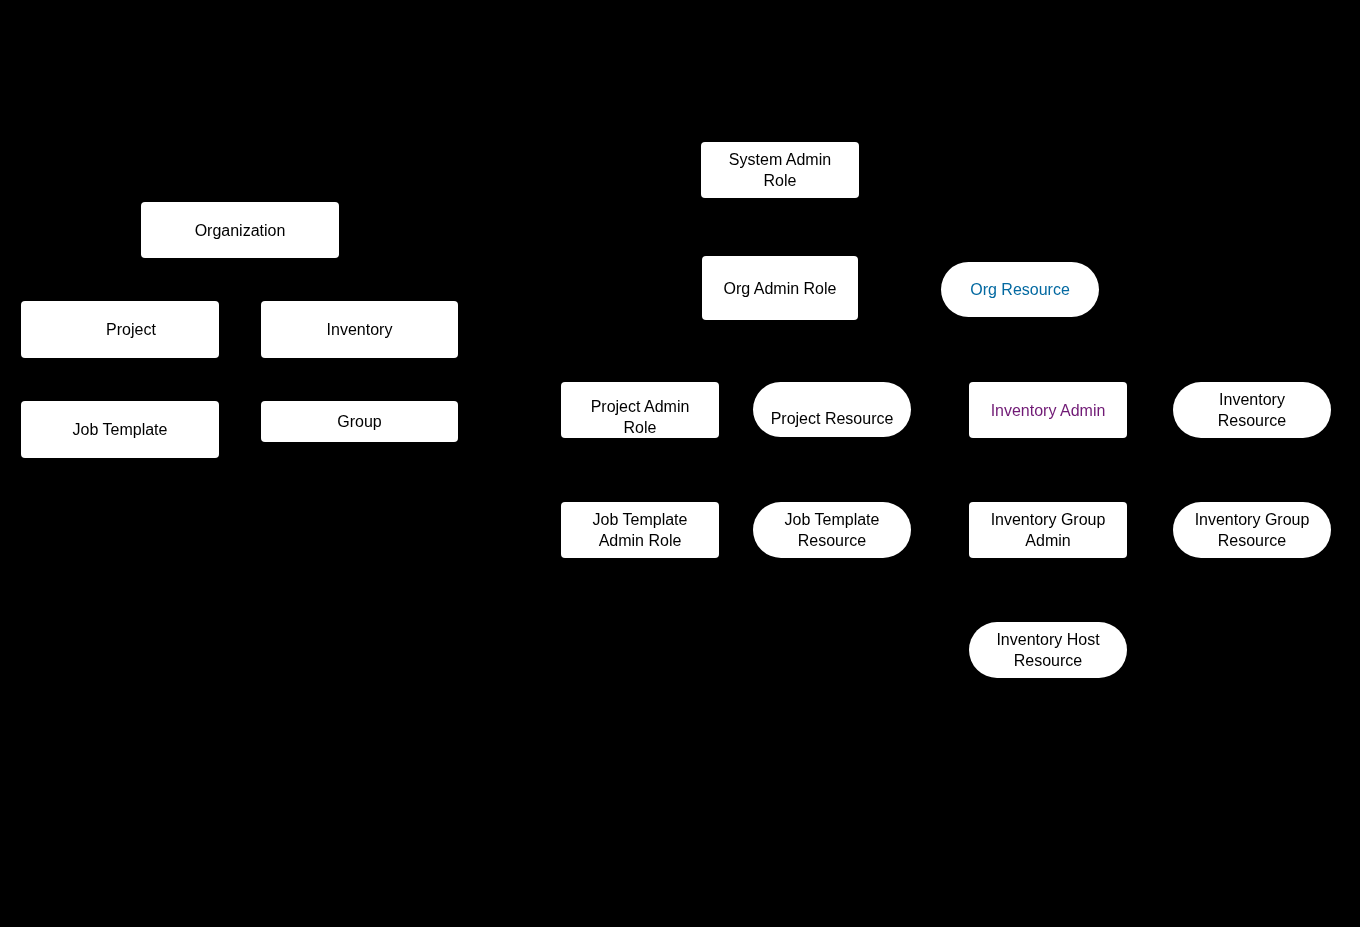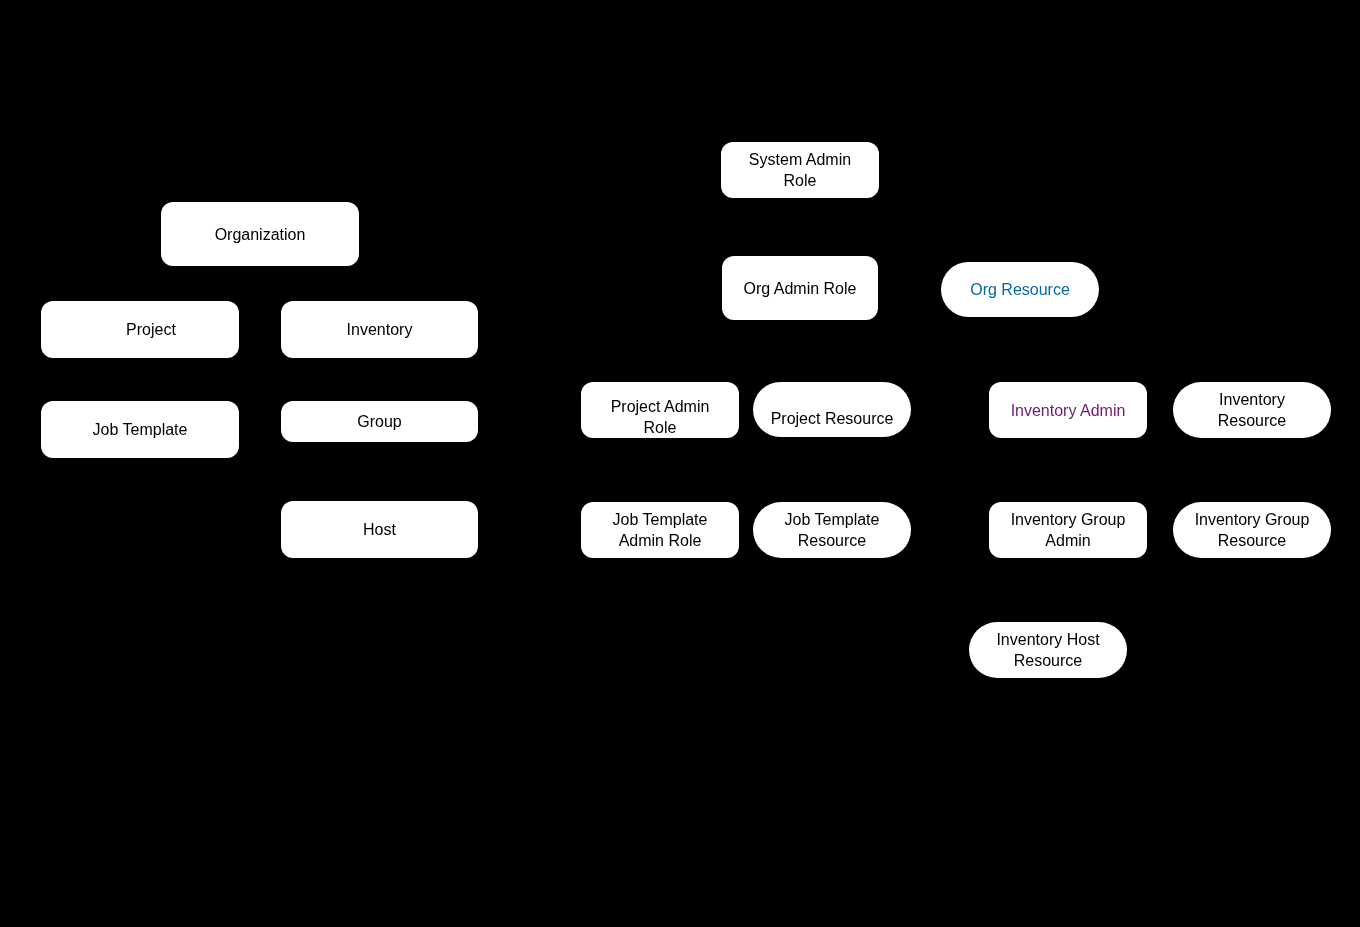--- a/index.html
+++ b/index.html
@@ -23,56 +23,52 @@
     position: absolute;
     background: #ffffff;
     color: #000000;
     display: flex;
     align-items: center;
     justify-content: center;
     text-align: center;
     box-sizing: border-box;
   }
   .node.rect {
-    border-radius: 12px;
-    margin-left: 20px;
+    border-radius: 4px;
   }
   .node.stadium {
     border-radius: 28px;
   }
   .node-label {
     display: block;
     white-space: pre-line;
     font-size: 16px;
     line-height: 21px;
     color: #000000;
     padding: 0 6px;
   }
 </style>
 </head>
 <body>
 
 <div class="diagram-canvas" style="background: rgb(0, 0, 0);">
-    <div class="node rect" style="left: 141px; top: 202px; width: 198px; height: 64px; background: rgb(255, 255, 255);">
+    <div class="node rect" style="left: 141px; top: 202px; width: 198px; height: 56px; background: rgb(255, 255, 255);">
       <span class="node-label" style="color: rgb(0, 0, 0);">Organization</span>
     </div>
     <div class="node rect" style="left: 21px; top: 301px; width: 198px; height: 57px; background: rgb(255, 255, 255); padding-left: 22px;">
       <span class="node-label" style="color: rgb(0, 0, 0);">Project</span>
     </div>
     <div class="node rect" style="left: 261px; top: 301px; width: 197px; height: 57px; background: rgb(255, 255, 255);">
       <span class="node-label" style="color: rgb(0, 0, 0);">Inventory</span>
     </div>
     <div class="node rect" style="left: 21px; top: 401px; width: 198px; height: 57px; background: rgb(255, 255, 255);">
       <span class="node-label" style="color: rgb(0, 0, 0);">Job Template</span>
     </div>
     <div class="node rect" style="left: 261px; top: 401px; width: 197px; height: 41px; background: rgb(255, 255, 255); text-align: right;">
       <span class="node-label" style="color: rgb(0, 0, 0);">Group</span>
-    </div>
-    <div class="node rect" style="left: 261px; top: 501px; width: 197px; height: 57px; background: rgb(255, 255, 255);">
-      <span class="node-label" style="color: rgb(0, 0, 0);">Host</span>
     </div>
     <div class="node rect" style="left: 701px; top: 142px; width: 158px; height: 56px; background: rgb(255, 255, 255);">
       <span class="node-label" style="color: rgb(0, 0, 0);">System Admin
 Role</span>
     </div>
     <div class="node rect" style="left: 702px; top: 256px; width: 156px; height: 64px; background: rgb(255, 255, 255);">
       <span class="node-label" style="color: rgb(0, 0, 0);">Org Admin Role</span>
     </div>
     <div class="node stadium" style="left: 941px; top: 262px; width: 158px; height: 55px; background: rgb(255, 255, 255);">
       <span class="node-label" style="color: #0369a1;">Org Resource</span>

